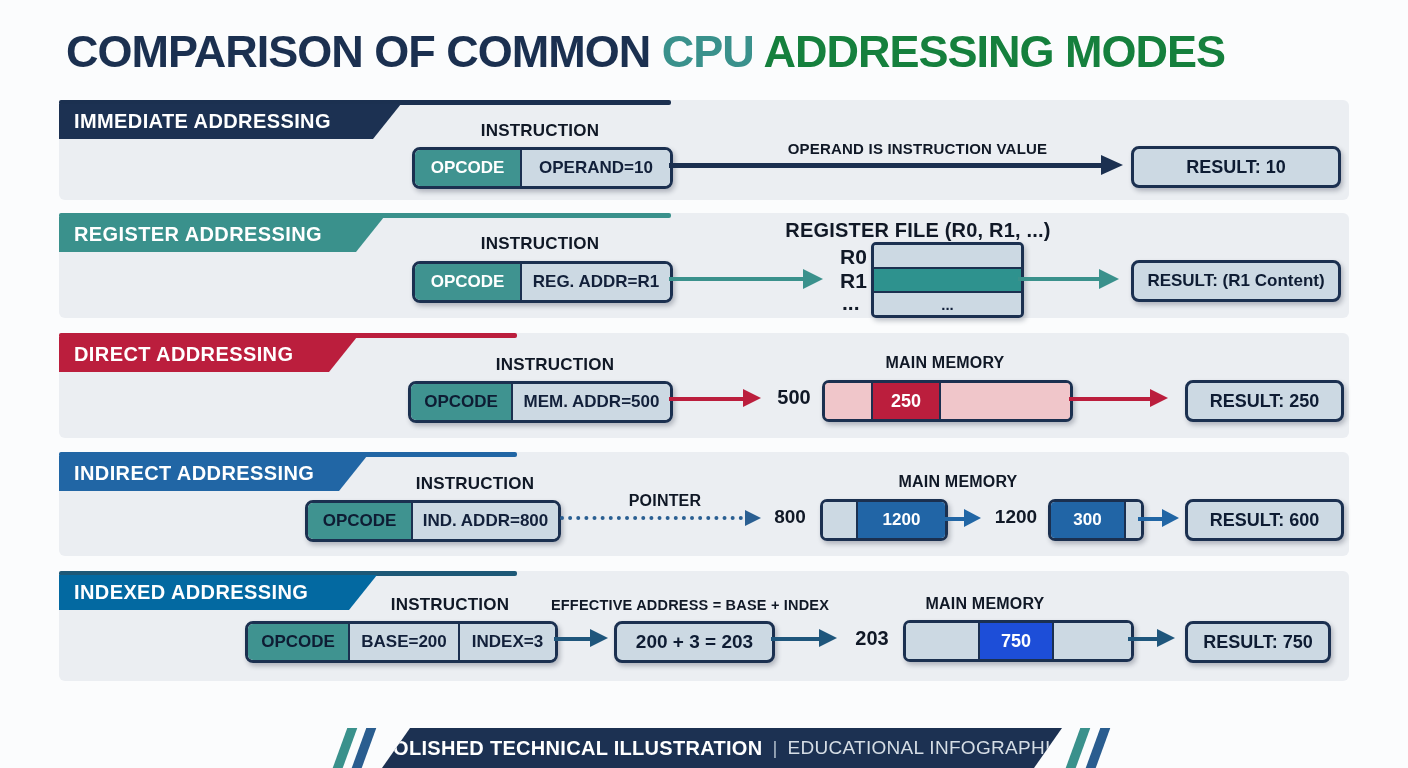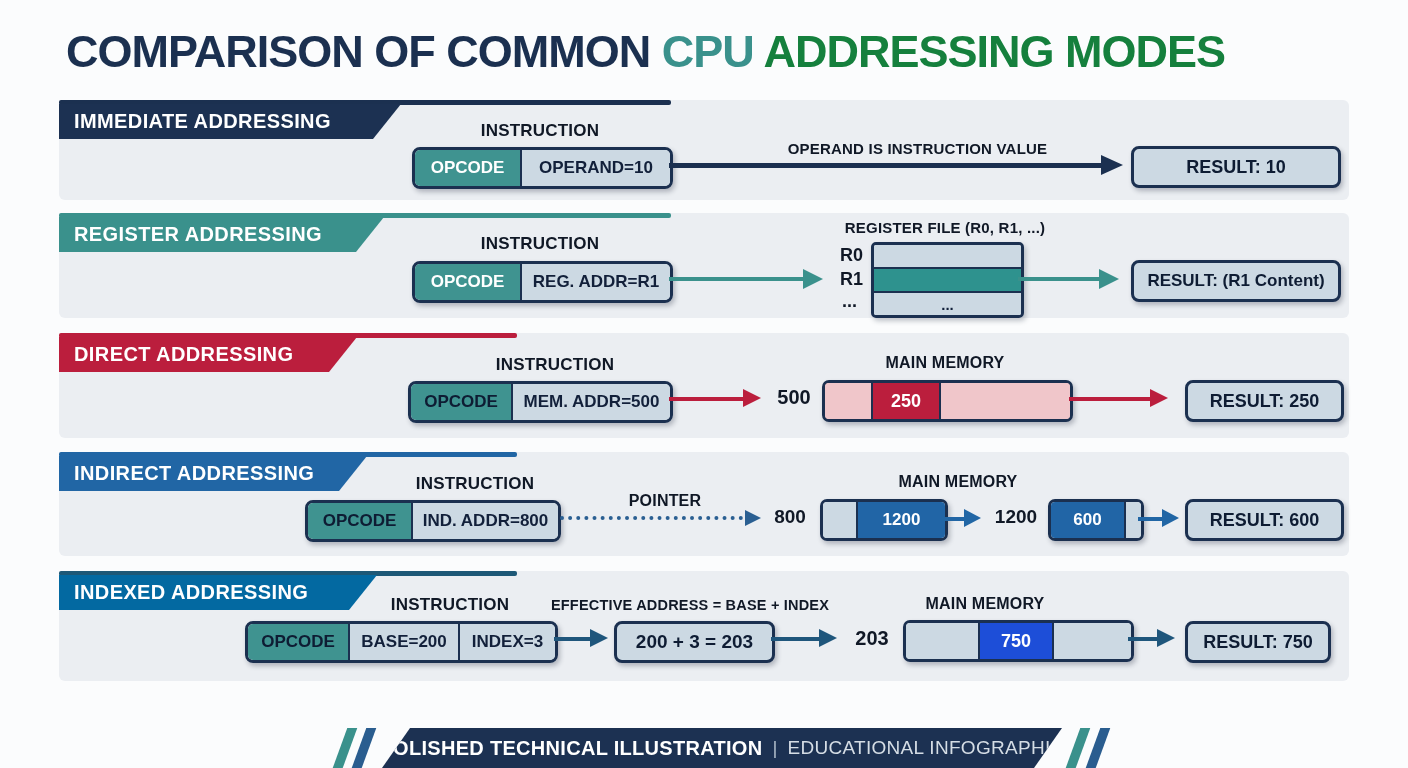--- a/index.html
+++ b/index.html
@@ -38,21 +38,21 @@
   .result{height:36px;background:#ccd9e3;border:3px solid #1b3050;border-radius:8px;display:flex;
           align-items:center;justify-content:center;font-weight:bold;font-size:18px;color:#0e1c33;
           box-shadow:2px 3px 5px rgba(20,30,50,.28);}
   
   .regtable{border:3px solid #1b3050;border-radius:5px;overflow:hidden;width:147px;
             box-shadow:2px 3px 5px rgba(20,30,50,.25);}
   .regrow{height:22px;background:#ccd9e3;display:flex;align-items:center;justify-content:center;
           font-weight:bold;font-size:15px;color:#12203a;}
   .regrow.sel{background:#2e928e;}
   .regrow+.regrow{border-top:2px solid #1b3050;}
-  .reglbl{font-weight:bold;font-size:18px;color:#101826;}
+  .reglbl{font-weight:bold;font-size:21px;color:#101826;}
   
   #banner{left:382px;top:728px;width:680px;height:40px;background:#1c3152;
           clip-path:polygon(28px 0,100% 0,calc(100% - 28px) 100%,0 100%);
           display:flex;align-items:center;justify-content:center;gap:10px;white-space:nowrap;}
   #banner .f1{color:#ffffff;font-weight:bold;font-size:20px;letter-spacing:.3px;}
   #banner .fsep{color:#aebbc8;font-size:19px;font-weight:normal;}
   #banner .f2{color:#d5dde5;font-size:19px;font-weight:normal;letter-spacing:.3px;}
   .stripe{top:728px;width:10px;height:40px;transform:skewX(-20deg);}
   .s-teal{background:#3a918c;} .s-navy{background:#2a5d8f;}
 </style>
@@ -82,21 +82,21 @@
 <div class="abs band" style="top:213px;height:105px;">
   <div class="abs topline" style="left:0;top:0;width:612px;background:#3a918c;"></div>
   <div class="abs tab" style="left:0;top:4px;width:325px;background:#3a918c;">
     <span>REGISTER ADDRESSING</span>
   </div>
   <div class="abs seclabel" style="left:381px;top:21px;width:200px;">INSTRUCTION</div>
   <div class="abs ibox" style="left:353px;top:48px;width:255px;">
     <div class="cell c-teal c-tw" style="width:105px;">OPCODE</div>
     <div class="cell c-light" style="flex:1;">REG. ADDR=R1</div>
   </div>
-  <div class="abs smlabel" style="left:741px;top:6px;width:290px;font-size:15px;">REGISTER FILE (R0, R1, ...)</div>
+  <div class="abs smlabel" style="left:714px;top:6px;width:290px;font-size:20px;">REGISTER FILE (R0, R1, ...)</div>
   <div class="abs reglbl" style="left:781px;top:32px;">R0</div>
   <div class="abs reglbl" style="left:781px;top:56px;">R1</div>
   <div class="abs reglbl" style="left:783px;top:78px;">...</div>
   <div class="abs regtable" style="left:812px;top:29px;">
     <div class="regrow"></div>
     <div class="regrow sel"></div>
     <div class="regrow">...</div>
   </div>
   <div class="abs aline" style="left:610px;top:64px;width:137px;background:#3a918c;height:4px;"></div>
   <div class="abs ahead" style="left:744px;top:56px;border-left:20px solid #3a918c;"></div>
@@ -145,21 +145,21 @@
   <div class="abs num" style="left:708px;top:54px;width:46px;font-size:19px;">800</div>
   <div class="abs smlabel" style="left:799px;top:21px;width:200px;font-size:16px;">MAIN MEMORY</div>
   <div class="abs membox" style="left:761px;top:47px;width:122px;">
     <div class="mc" style="width:33px;background:#ccd9e3;"></div>
     <div class="mc" style="flex:1;background:#2165a6;color:#fff;border-left:2.5px solid #1b3050;font-size:17px;">1200</div>
   </div>
   <div class="abs aline" style="left:883px;top:65px;width:24px;background:#2166a5;height:4px;"></div>
   <div class="abs ahead" style="left:905px;top:57px;border-left:17px solid #2166a5;border-top-width:9px;border-bottom-width:9px;"></div>
   <div class="abs num" style="left:928px;top:54px;width:58px;font-size:19px;">1200</div>
   <div class="abs membox" style="left:989px;top:47px;width:90px;">
-    <div class="mc" style="flex:1;background:#2165a6;color:#fff;font-size:17px;">600</div>
+    <div class="mc" style="flex:1;background:#2165a6;color:#fff;font-size:17px;">300</div>
     <div class="mc" style="width:17px;background:#ccd9e3;border-left:2.5px solid #1b3050;"></div>
   </div>
   <div class="abs aline" style="left:1079px;top:65px;width:26px;background:#2166a5;height:4px;"></div>
   <div class="abs ahead" style="left:1103px;top:57px;border-left:17px solid #2166a5;border-top-width:9px;border-bottom-width:9px;"></div>
   <div class="abs result" style="left:1126px;top:47px;width:153px;">RESULT: 600</div>
 </div>
 
 <div class="abs band" style="top:571px;height:110px;">
   <div class="abs topline" style="left:0;top:0;width:458px;background:#1d5877;"></div>
   <div class="abs tab" style="left:0;top:4px;width:318px;background:#0369a1;">

